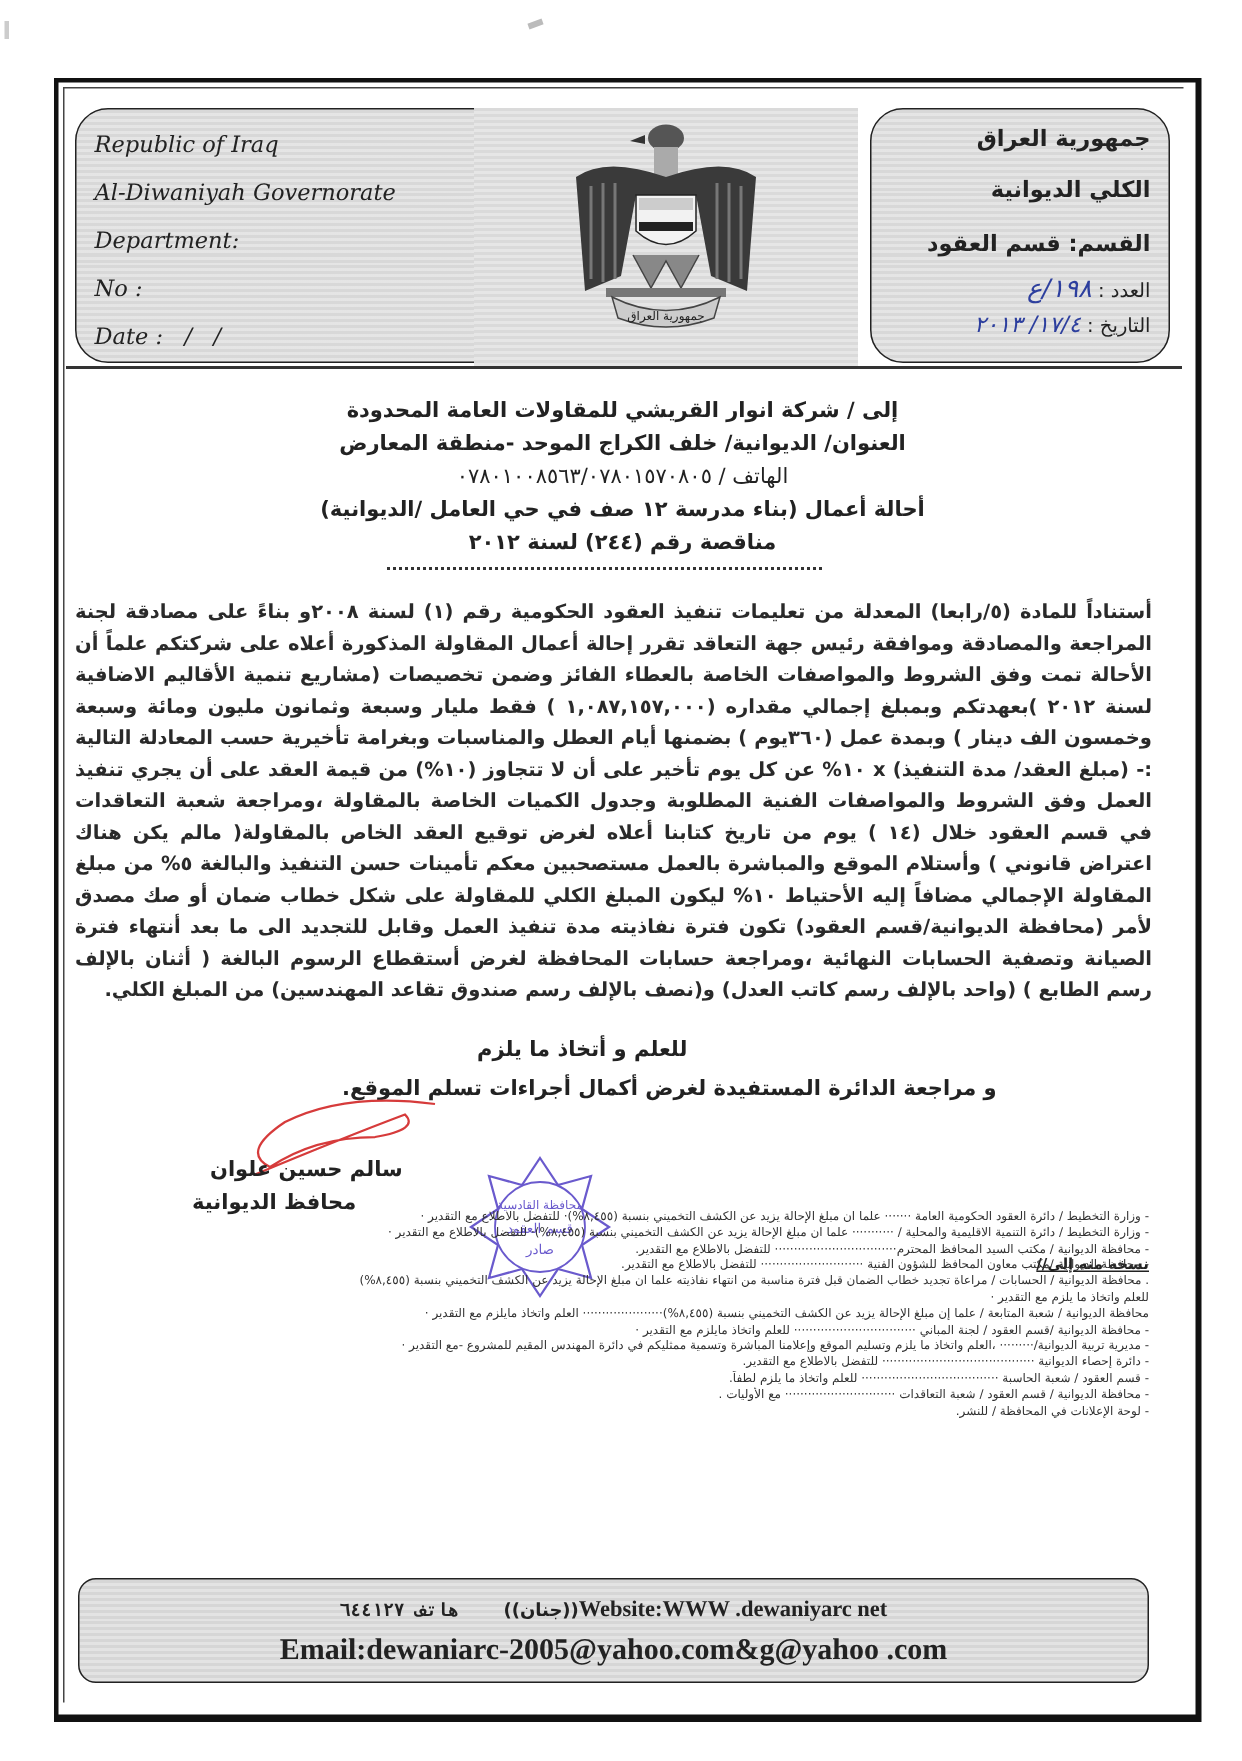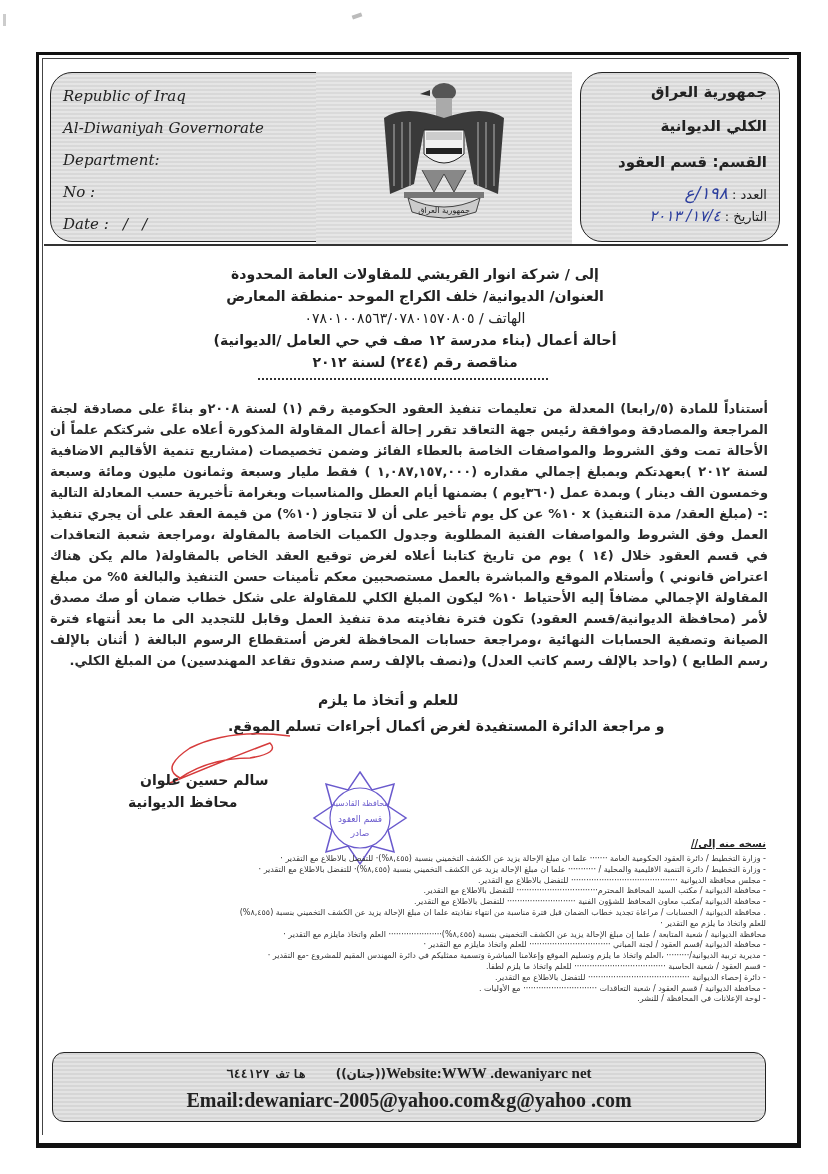--- a/index.html
+++ b/index.html
@@ -28,21 +28,21 @@
 
   .body-txt { position:absolute; left:50px; width:718px; direction:rtl; text-align:justify; font-size:13px; line-height:21px; font-weight:bold; color:#2a2a2a; }
   .body-txt p { margin:0; }
   .center-bold { position:absolute; direction:rtl; font-weight:bold; font-size:14px; color:#222;text-align:center; }
 
   .sign { position:absolute; left:130px; direction:rtl; font-weight:bold; font-size:14px; color:#222; }
   .stamp { position:absolute; left:312px; top:770px; width:96px; height:96px; }
   .sig-scrawl { position:absolute; left:150px; top:728px; width:150px; height:60px; }
 
   .cc-title { position:absolute; right:62px; top:838px; direction:rtl; font-size:10px; font-weight:bold; text-decoration:underline; color:#222; }
-  .cc-list { position:absolute; right:62px; top:854px; width:680px; direction:rtl; font-size:8px; line-height:10.8px; color:#333; }
+  .cc-list { position:absolute; right:62px; top:806px; width:680px; direction:rtl; font-size:8px; line-height:10.8px; color:#333; }
   .cc-list div { white-space:nowrap; overflow:hidden; }
 
   .footer-box { position:absolute; left:52px; top:1052px; width:712px; height:68px; background:#dadada; border:1.5px solid #222; border-radius:12px;
                 background-image:repeating-linear-gradient(0deg, rgba(255,255,255,0.25) 0 2px, rgba(0,0,0,0.02) 2px 4px); }
   .f-line1 { position:absolute; top:12px; left:0; width:100%; text-align:center; font-family:"Liberation Serif", serif; font-weight:bold; font-size:15px; color:#222; }
   .f-line2 { position:absolute; top:36px; left:0; width:100%; text-align:center; font-family:"Liberation Serif", serif; font-weight:bold; font-size:20px; color:#222; }
   .f-phone { direction:rtl; display:inline-block; margin-right:26px; font-family:Liberation Mono, monospace; font-size:12px; }
 </style>
 </head>
 <body>
@@ -120,30 +120,29 @@
   <text x="48" y="66" font-size="9" text-anchor="middle" fill="#6a5acd" font-family="DejaVu Sans, sans-serif">صادر</text>
 </svg>
 
 <div class="sign" style="top:772px; left:140px">سالم حسين علوان</div>
 <div class="sign" style="top:794px; left:128px">محافظ الديوانية</div>
 
 <div class="cc-title">نسخه منه إلى//</div>
 <div class="cc-list">
   <div>- وزارة التخطيط / دائرة العقود الحكومية العامة  ······· علما ان مبلغ الإحالة يزيد عن الكشف التخميني بنسبة (٨,٤٥٥%)· للتفضل بالاطلاع مع التقدير ·</div>
   <div>- وزارة التخطيط / دائرة التنمية الاقليمية والمحلية /  ··········· علما ان مبلغ الإحالة يزيد عن الكشف التخميني بنسبة (٨,٤٥٥%)· للتفضل بالاطلاع مع التقدير ·</div>
-  <div>- مجلس محافظة الديوانية ·········································· للتفضل بالاطلاع مع التقدير.</div>
   <div>- محافظة الديوانية / مكتب السيد المحافظ المحترم································ للتفضل بالاطلاع مع التقدير.</div>
   <div>- محافظة الديوانية /مكتب معاون المحافظ للشؤون الفنية ···························  للتفضل بالاطلاع مع التقدير.</div>
   <div>. محافظة الديوانية / الحسابات / مراعاة تجديد خطاب الضمان قبل فترة مناسبة من انتهاء نفاذيته  علما ان مبلغ الإحالة يزيد عن الكشف التخميني بنسبة (٨,٤٥٥%)</div>
   <div>للعلم واتخاذ ما يلزم مع التقدير ·</div>
   <div>محافظة الديوانية / شعبة المتابعة  /  علما إن مبلغ الإحالة يزيد عن الكشف التخميني بنسبة (٨,٤٥٥%)····················· العلم واتخاذ مايلزم مع التقدير ·</div>
   <div>- محافظة الديوانية /قسم العقود / لجنة المباني ································ للعلم واتخاذ مايلزم مع التقدير ·</div>
   <div>- مديرية تربية الديوانية/·········  ،العلم واتخاذ ما يلزم وتسليم الموقع وإعلامنا المباشرة وتسمية ممثليكم في دائرة المهندس المقيم  للمشروع -مع التقدير ·</div>
+  <div>- دائرة إحصاء الديوانية ········································  للتفضل بالاطلاع مع التقدير.</div>
   <div>- قسم العقود / شعبة الحاسبة ···································· للعلم واتخاذ ما يلزم لطفاً.</div>
-  <div>- دائرة إحصاء الديوانية ········································  للتفضل بالاطلاع مع التقدير.</div>
   <div>- محافظة الديوانية / قسم العقود / شعبة التعاقدات ·····························  مع الأوليات .</div>
   <div>- لوحة الإعلانات في المحافظة / للنشر.</div>
 </div>
 
 <div class="footer-box">
   <div class="f-line1">
     <span class="f-phone">هاتف ٦٤٤١٢٧</span>
     <span style="font-family:'DejaVu Sans',sans-serif;font-size:12px">((جنان))</span><span>Website:WWW .dewaniyarc  net</span>
   </div>
   <div class="f-line2">Email:dewaniarc-2005@yahoo.com&amp;g@yahoo .com</div>

